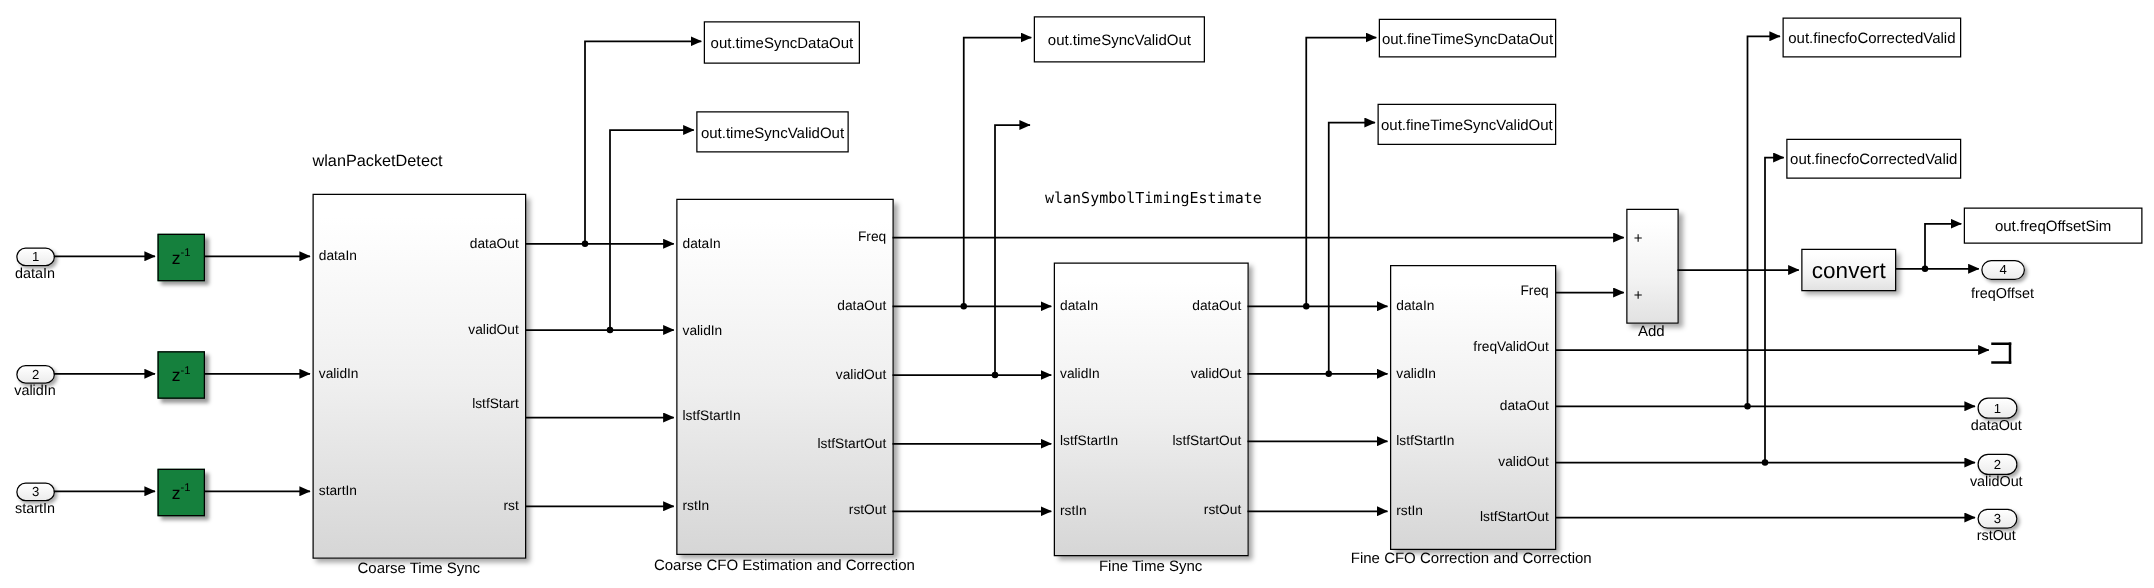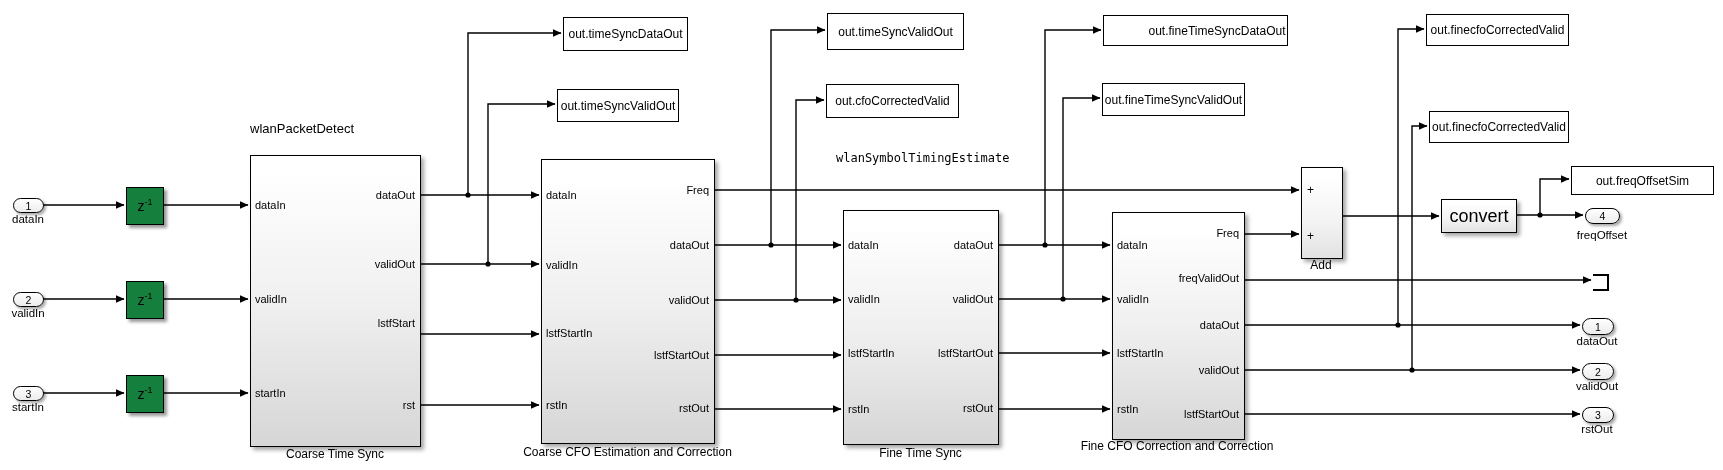--- a/index.html
+++ b/index.html
@@ -170,22 +170,21 @@
     <span class="pin out" style="right:5px;top:59px;padding-left:46px;">freqValidOut</span>
     <span class="pin out" style="right:5px;top:106px;">dataOut</span>
     <span class="pin out" style="right:5px;top:151px;">validOut</span>
     <span class="pin out" style="right:5px;top:195px;">lstfStartOut</span>
   </div>
   <div class="caption" style="left:1057px;top:440px;width:240px;">Fine CFO Correction and Correction</div>
 
   <div class="tw" style="left:563px;top:17px;width:123px;height:32px;">out.timeSyncDataOut</div>
   <div class="tw" style="left:557px;top:89px;width:120px;height:31px;">out.timeSyncValidOut</div>
   <div class="tw" style="left:827px;top:13px;width:135px;height:35px;">out.timeSyncValidOut</div>
-  <div class="tw" style="left:826px;top:84px;width:131px;height:32px;">out.cfoCorrectedValid</div>
-  <div class="tw" style="left:1103px;top:15px;width:140px;height:29px;padding-left:43px;">out.fineTimeSyncDataOut</div>
+  <div class="tw" style="left:1103px;top:15px;width:140px;height:29px;">out.fineTimeSyncDataOut</div>
   <div class="tw" style="left:1102px;top:83px;width:141px;height:31px;">out.fineTimeSyncValidOut</div>
   <div class="tw" style="left:1426px;top:14px;width:141px;height:30px;">out.finecfoCorrectedValid</div>
   <div class="tw" style="left:1571px;top:166px;width:141px;height:27px;">out.freqOffsetSim</div>
   <div class="tw" style="left:1429px;top:111px;width:138px;height:30px;">out.finecfoCorrectedValid</div>
 
   <div class="smallblk" style="left:1301px;top:167px;width:40px;height:90px;">
     <span class="plus" style="top:15px;">+</span>
     <span class="plus" style="top:61px;">+</span>
   </div>
   <div class="caption" style="left:1291px;top:259px;width:60px;">Add</div>

